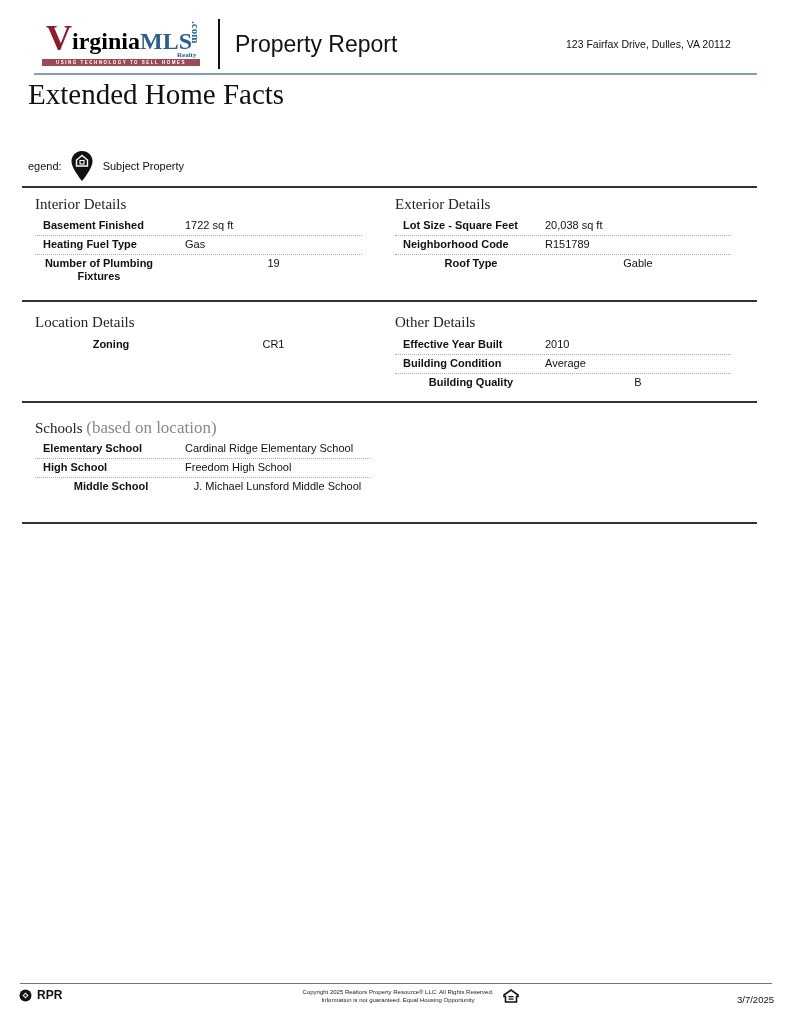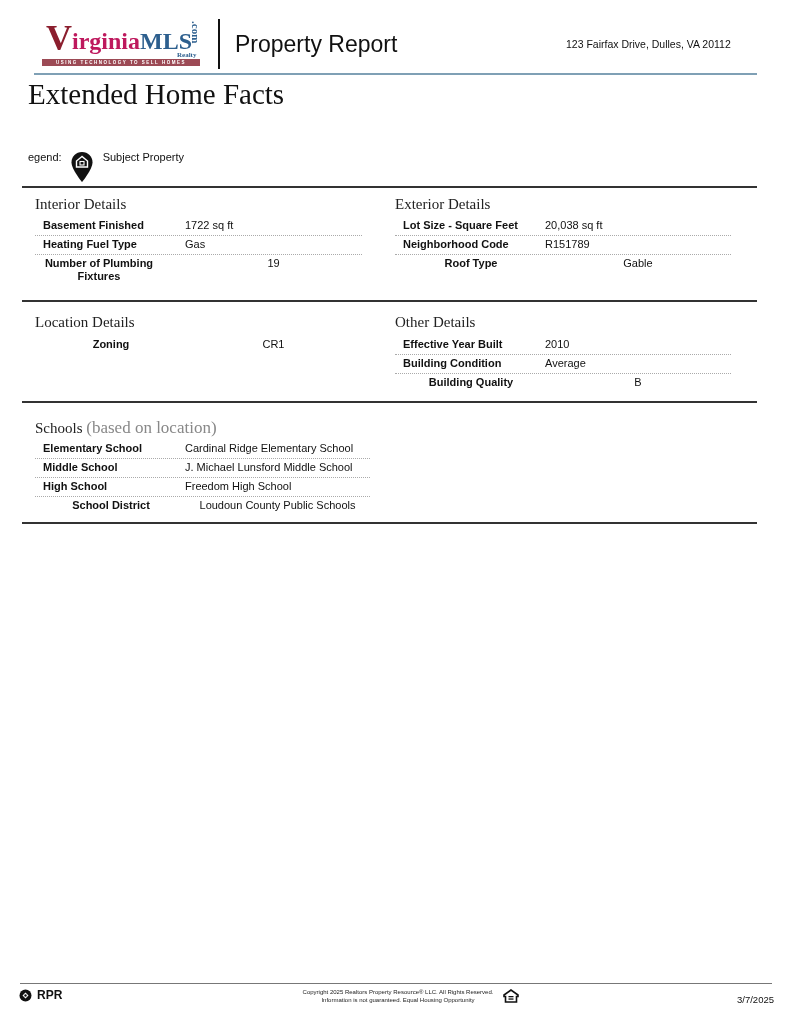--- a/index.html
+++ b/index.html
@@ -1,31 +1,31 @@
 <!DOCTYPE html>
 <html><head>
 <meta charset="utf-8">
 <style>
   html, body { margin:0; padding:0; background:#fff; }
   body { width:791px; height:1024px; position:relative; overflow:hidden; font-family:"Liberation Sans", sans-serif; color:#111; }
   .abs { position:absolute; }
   .logo { left:42px; top:18px; width:160px; height:50px; }
   .logo-v { position:absolute; left:4px; top:0; font-family:"Liberation Serif", serif; font-weight:bold; font-size:36px; color:#8b1e2e; line-height:40px; }
   .logo-rest { position:absolute; left:30px; top:9px; font-family:"Liberation Serif", serif; font-weight:bold; font-size:24px; line-height:28px; }
-  .logo-rest .a { color:#be185d; }
+  .logo-rest .a { color:#000000; }
   .logo-rest .b { color:#2d5f8e; }
   .logo-com { position:absolute; left:144px; top:3px; font-family:"Liberation Serif", serif; font-weight:bold; font-size:11px; color:#2d5f8e; transform:rotate(90deg); transform-origin:left top; left:160px; }
   .logo-realty { position:absolute; left:135px; top:33px; font-family:"Liberation Serif", serif; font-weight:bold; font-size:7px; color:#2d5f8e; }
   .logo-bar { position:absolute; left:0; top:41px; width:158px; height:7px; background:#9c4a55; color:#fff; font-size:4.5px; letter-spacing:1.5px; text-align:center; line-height:7px; font-weight:bold; }
   .vdiv { left:218px; top:19px; width:2px; height:50px; background:#111; }
   .report-title { left:235px; top:31px; font-size:23px; color:#111; }
   .address { left:566px; top:38px; font-size:10.5px; color:#111; }
   .hdr-line { left:34px; top:73px; width:723px; height:1.5px; background:#7fa0b5; }
   .page-title { left:28px; top:78px; font-family:"Liberation Serif", serif; font-size:29px; color:#111; }
-  .legend { left:28px; top:151px; height:30px; display:flex; align-items:flex-start; font-size:11px; }
+  .legend { left:28px; top:151px; height:30px; display:flex; align-items:center; font-size:11px; }
   .legend .pin { width:24px; height:32px; margin:0 9px 0 8px; }
   .rule { left:22px; width:735px; height:1.5px; background:#333; }
   .sec-title { font-family:"Liberation Serif", serif; font-size:15px; color:#222; }
   .sec-title .sub { font-size:17px; color:#888; }
   .tbl { position:absolute; width:327px; }
   .row { display:flex; font-size:11px; border-bottom:1px dotted #aaa; padding:2px 0 3px 8px; line-height:13px; }
   .row:last-child { border-bottom:none;text-align:center; }
   .row .k { width:142px; font-weight:bold; padding-right:6px; box-sizing:border-box; }
   .row .v { flex:1; }
   .footer-line { left:20px; top:983px; width:752px; height:1px; background:#777; }
@@ -123,30 +123,26 @@
 
 <div class="abs rule" style="top:401px"></div>
 
 <div class="abs sec-title" style="left:35px;top:418px"><span>Schools</span> <span class="sub">(based on location)</span></div>
 <div class="tbl" style="left:35px;top:440px;width:335px">
   <div class="row">
       <span class="k">Elementary School</span>
       <span class="v">Cardinal Ridge Elementary School</span>
     </div>
   <div class="row">
-      <span class="k">Middle School</span>
-      <span class="v">J. Michael Lunsford Middle School</span>
-    </div>
-  <div class="row">
       <span class="k">High School</span>
       <span class="v">Freedom High School</span>
     </div>
   <div class="row">
-      <span class="k">School District</span>
-      <span class="v">Loudoun County Public Schools</span>
+      <span class="k">Middle School</span>
+      <span class="v">J. Michael Lunsford Middle School</span>
     </div>
 </div>
 
 <div class="abs rule" style="top:522px"></div>
 
 <div class="abs footer-line"></div>
 <div class="abs rpr">
   <svg width="13" height="13" viewBox="0 0 13 13" style="margin-right:5px">
     <circle cx="6.5" cy="6.5" r="6" fill="#111"></circle>
     <path d="M3.5 6.5l3-3 3 3-3 3z" fill="#fff"></path>

